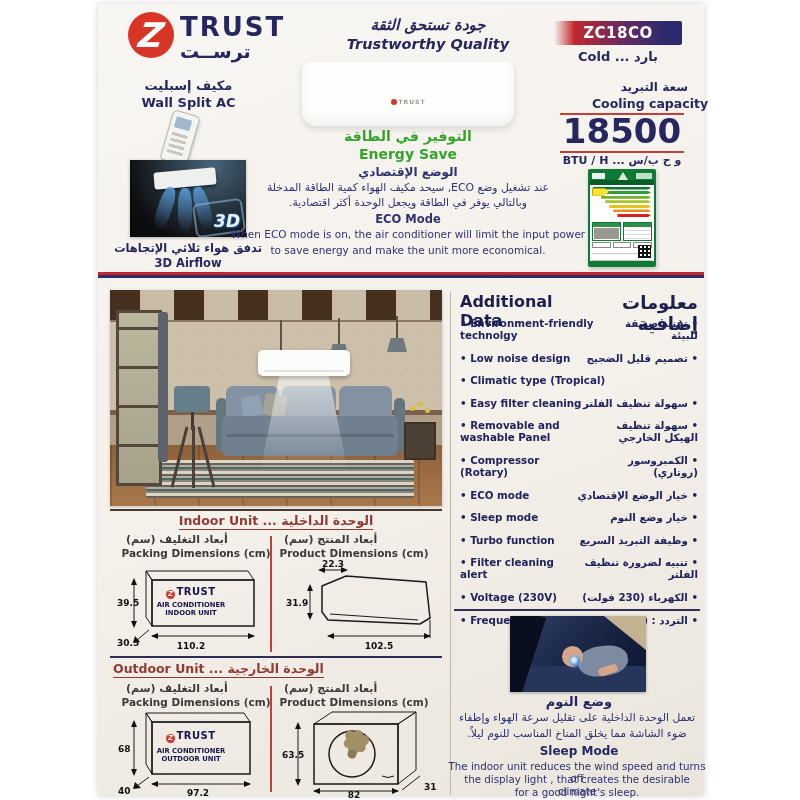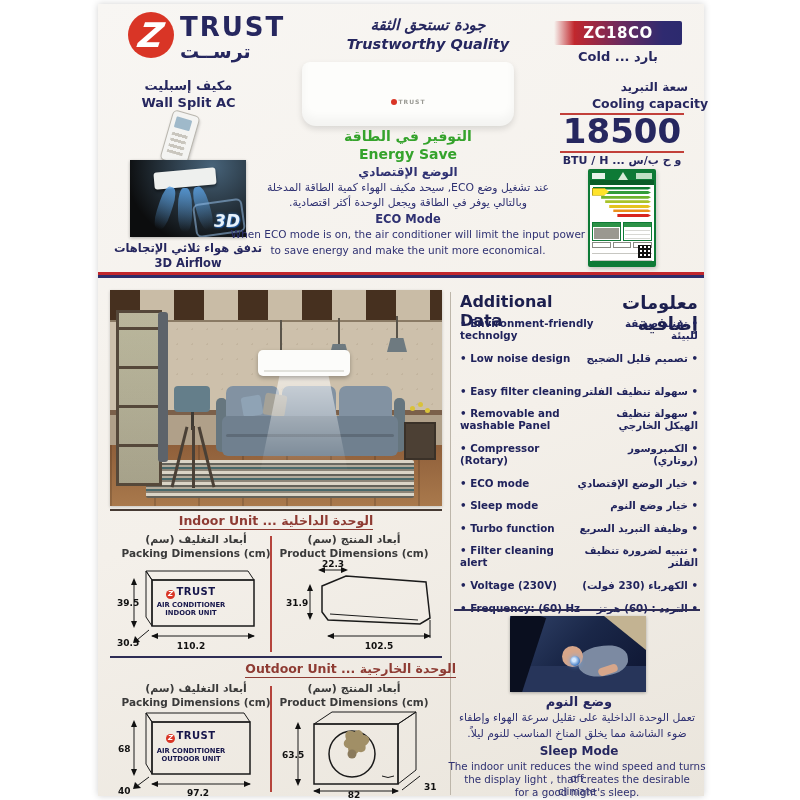--- a/index.html
+++ b/index.html
@@ -175,34 +175,34 @@
   .sl-head{position:absolute;left:52px;top:30px;width:21px;height:21px;border-radius:50%;background:#d7a68a;}
   .sl-paci{position:absolute;left:60px;top:40px;width:10px;height:10px;border-radius:50%;
     background:radial-gradient(circle at 40% 40%,#d4e8ff 20%,#3c77c2 70%);box-shadow:0 0 5px #6fa6e8;}
   .sl-arm{position:absolute;left:88px;top:50px;width:20px;height:8px;background:#d7a68a;border-radius:4px;transform:rotate(-18deg);}
   .sleep-t-ar{left:362px;top:690px;width:238px;text-align:center;font-size:13px;font-weight:700;color:#26275f;}
   .sleep-l-ar{left:352px;width:254px;text-align:center;font-size:10.8px;color:#2f3172;direction:rtl;}
   .sleep-t-en{left:362px;top:740px;width:238px;text-align:center;font-size:12px;font-weight:700;color:#26275f;}
   .sleep-l-en{left:350px;width:258px;text-align:center;font-size:10.3px;color:#2f3172;}
 
   
-  .dim-hdr-ar{font-size:11px;font-weight:700;color:#3a3a3a;text-align:center;direction:rtl;}
+  .dim-hdr-ar{font-size:11px;font-weight:700;color:#3a3a3a;text-align:left;direction:rtl;}
   .dim-hdr-en{font-size:10.5px;font-weight:700;color:#3a3a3a;text-align:center;}
   .red-vdiv{width:1.5px;background:#b5443c;}
   .dimnum{font-size:9px;font-weight:700;fill:#111;}
   .outline{fill:none;stroke:#1a1a1a;stroke-width:1.5;}
   .thin{fill:none;stroke:#1a1a1a;stroke-width:1;}
   .boxtext{position:absolute;width:100%;text-align:center;color:#15154a;}
   .bt-logo{font-size:10px;font-weight:700;letter-spacing:.5px;}
   .bt-logo .dot{display:inline-block;width:9px;height:9px;border-radius:50%;background:#d93526;
     color:#fff;font-size:7px;font-style:italic;line-height:9px;vertical-align:-1px;margin-right:1px;}
   .bt-l1{font-size:6.8px;font-weight:700;margin-top:2px;}
   .bt-l2{font-size:6.8px;font-weight:700;}
   .navy-hr2{left:12px;top:652px;width:332px;}
-  .outdoor-caption{left:26px;top:657px;width:332px;text-align:right;font-size:12.5px;font-weight:700;
+  .outdoor-caption{left:15px;top:657px;width:332px;text-align:left;font-size:12.5px;font-weight:700;
     color:#8e3b33;direction:rtl;}
   .outdoor-caption span{border-bottom:1.5px solid #8e3b33;padding-bottom:1px;}
 </style>
 </head>
 <body>
 
 <div class="page">
 
   <div class="abs logo-circle">
     <span class="logo-z">Z</span>
@@ -347,20 +347,21 @@
   <div id="additional-list">
       <div class="adrow">
         <span class="en">Environment-friendly technolgy</span>
         <span class="ar" dir="rtl">تقنية صديقة للبيئة</span>
       </div>
       <div class="adrow">
         <span class="en">Low noise design</span>
         <span class="ar" dir="rtl">تصميم قليل الضجيج</span>
       </div>
       <div class="adrow">
+        <span class="en">Climatic type (Tropical)</span>
       </div>
       <div class="adrow">
         <span class="en">Easy filter cleaning</span>
         <span class="ar" dir="rtl">سهولة تنظيف الفلتر</span>
       </div>
       <div class="adrow">
         <span class="en">Removable and washable Panel</span>
         <span class="ar" dir="rtl">سهولة تنظيف الهيكل الخارجي</span>
       </div>
       <div class="adrow">

